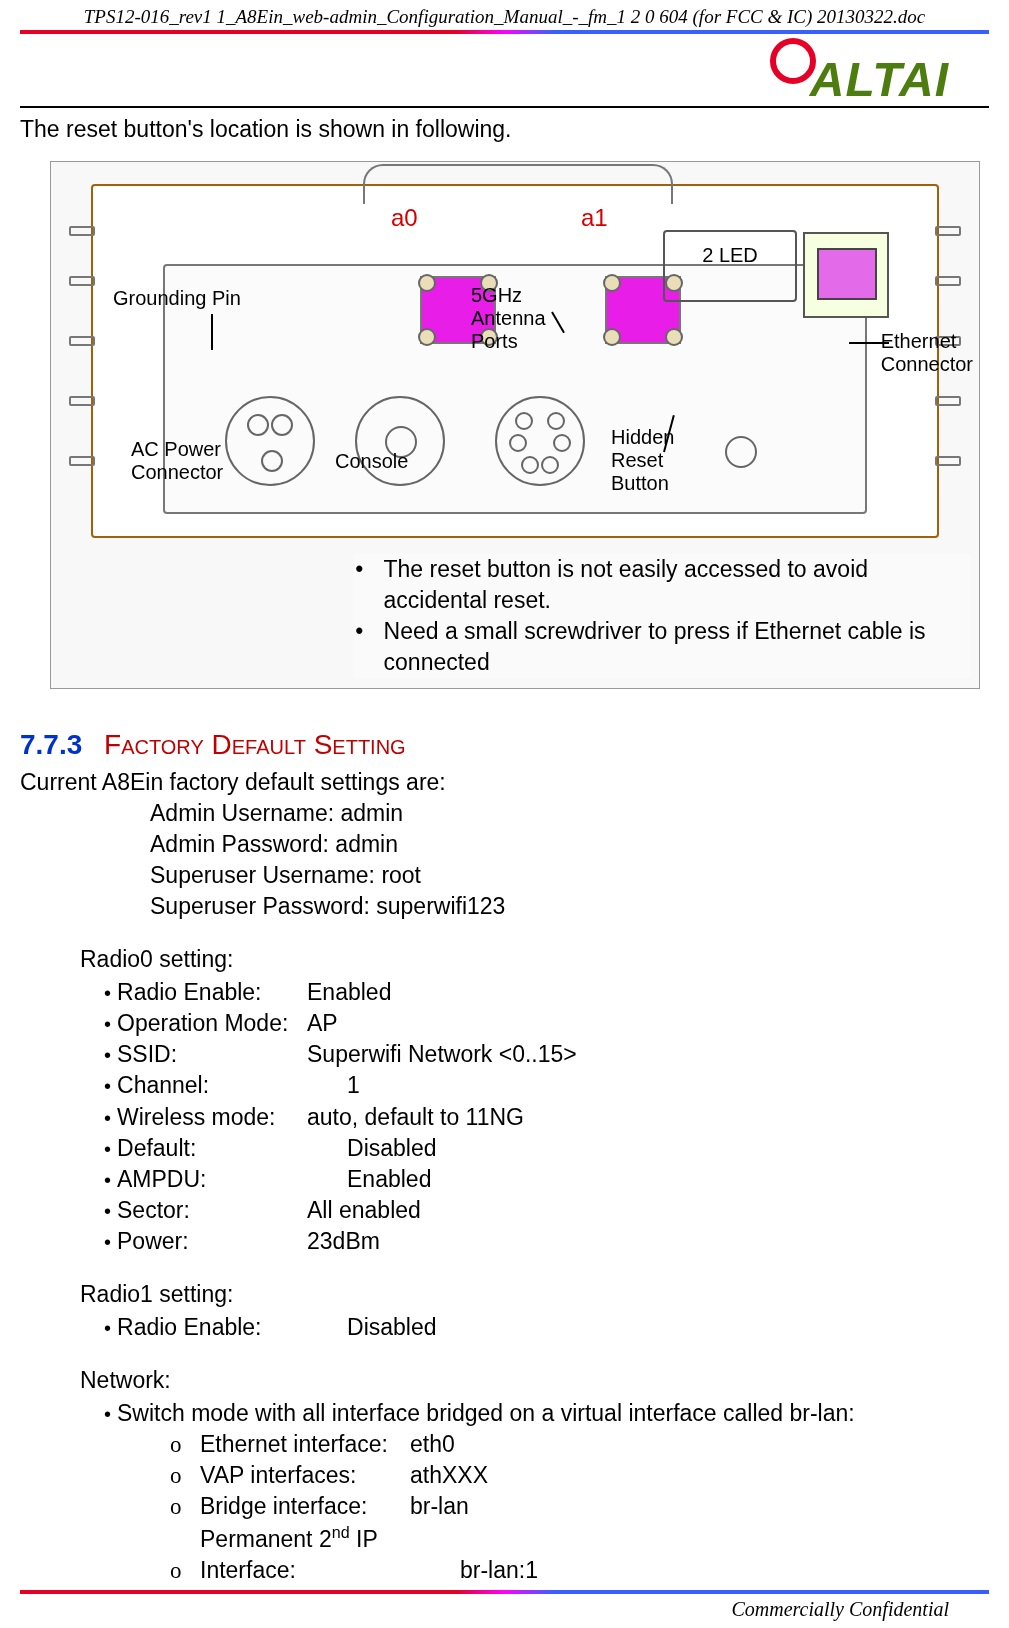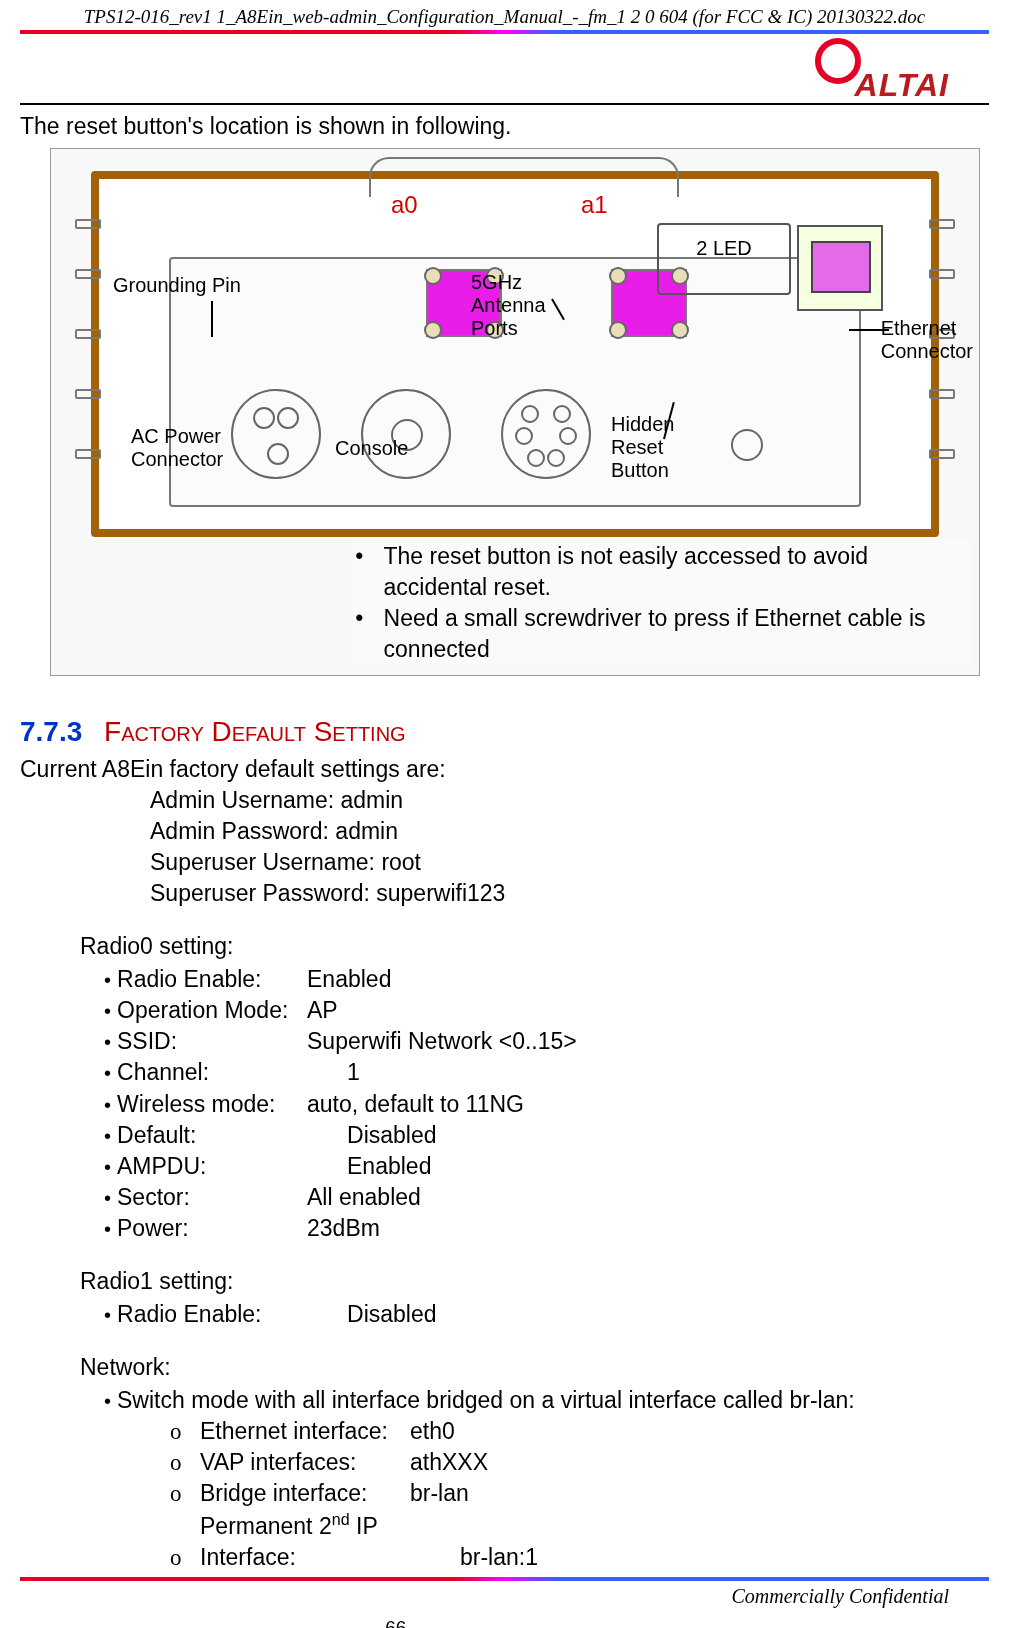--- a/index.html
+++ b/index.html
@@ -31,23 +31,23 @@
   .logo-row {
     display: flex;
     justify-content: flex-end;
     padding-right: 40px;
     margin-bottom: 2px;
   }
   .logo {
     font-family: "Arial Black", Arial, sans-serif;
     font-weight: 900;
     font-style: italic;
-    font-size: 32px;
+    font-size: 48px;
     letter-spacing: 1px;
-    color: #b91c1c;
+    color: #4d7c0f;
     position: relative;
     line-height: 1;
   }
   .logo-dot {
     display: inline-block;
     width: 34px;
     height: 34px;
     border: 6px solid #e60026;
     border-radius: 50%;
     vertical-align: 12px;
@@ -56,36 +56,36 @@
   .thin-rule {
     height: 2px;
     background: #000;
     max-width: 970px;
     margin: 0 auto 6px;
   }
   .body-text {
     font-size: 23px;
     line-height: 1.35;
   }
-  .intro { margin: 4px 0 6px; }
+  .intro { margin: 4px 0 16px; }
 
   
   .device-figure {
     width: 930px;
     height: 528px;
     border: 1px solid #999;
     margin: 0 auto 40px 30px;
     position: relative;
     background: #f8f8f8;
     box-sizing: border-box;
   }
   .enclosure {
     position: absolute;
     left: 40px; right: 40px; top: 22px; height: 350px;
-    border: 8px solid #a16207;
+    border: 2px solid #a16207;
     background: #fff;
     border-radius: 4px;
   }
   .handle {
     position: absolute;
     top: -22px; left: 270px; width: 310px; height: 40px;
     border: 2px solid #777;
     border-bottom: none;
     border-radius: 20px 20px 0 0;
     box-sizing: border-box;

